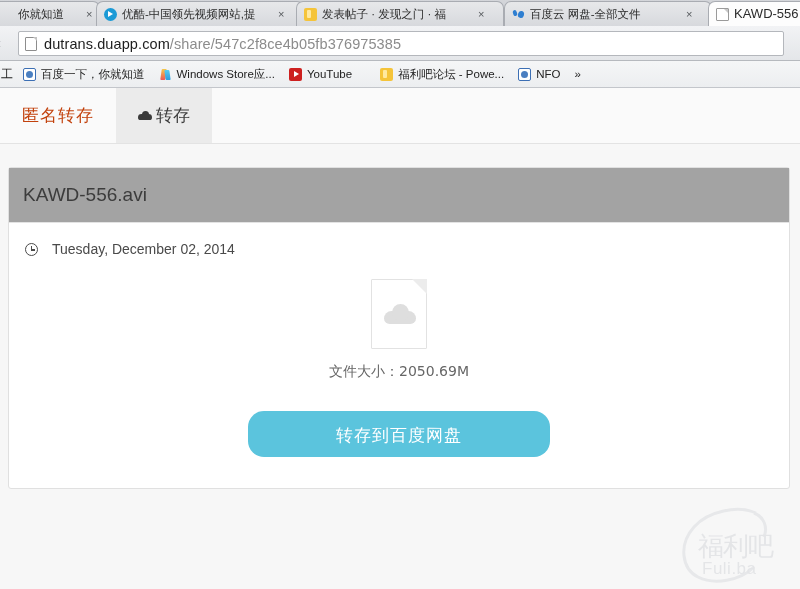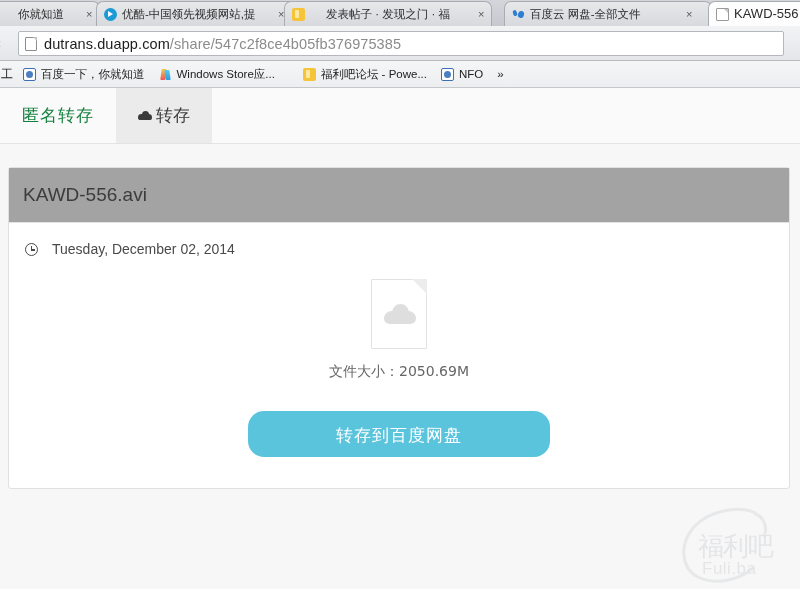--- a/index.html
+++ b/index.html
@@ -123,21 +123,21 @@
     position:absolute; left:0; top:88px; width:800px; height:501px;
     background:#f7f7f7; overflow:hidden;
   }
   .navtabs {
     position:absolute; left:0; top:0; width:800px; height:56px;
     background:#fafafa; border-bottom:1px solid #e3e3e3;
     display:flex; align-items:stretch;
   }
   .navtab {
     display:flex; align-items:center; justify-content:center;
-    padding:0 22px; font-size:17px; color:#15803d;
+    padding:0 22px; font-size:17px; color:#c2410c;
     font-family:"DejaVu Sans","Liberation Sans",sans-serif;
     letter-spacing:1px;
   }
   .navtab.active { background:#ebebeb; color:#3a3a3a; letter-spacing:0; }
   .cloud-icon {
     display:inline-block; width:14px; height:9px; position:relative;
     margin-right:4px; vertical-align:middle;
   }
   .cloud-icon:before{
     content:""; position:absolute; left:0; bottom:0; width:14px; height:6px;
@@ -222,21 +222,21 @@
     <div class="tab" style="left:-8px; width:108px;">
       <span class="favicon fav-blank"></span>
       <span class="tablabel">你就知道</span>
       <span class="tabclose">×</span>
     </div>
     <div class="tab" style="left:96px; width:208px;">
       <span class="favicon fav-youku"></span>
       <span class="tablabel">优酷-中国领先视频网站,提</span>
       <span class="tabclose">×</span>
     </div>
-    <div class="tab" style="left:284px; width:208px;gap:16px;">
+    <div class="tab" style="left:296px; width:208px;">
       <span class="favicon fav-thumb"></span>
       <span class="tablabel">发表帖子 · 发现之门 · 福</span>
       <span class="tabclose">×</span>
     </div>
     <div class="tab" style="left:504px; width:208px;">
       <span class="favicon fav-baidu"></span>
       <span class="tablabel">百度云 网盘-全部文件</span>
       <span class="tabclose">×</span>
     </div>
     <div class="tab active" style="left:708px; width:120px;">
@@ -255,20 +255,24 @@
 
   <div class="bookmarks">
     <span class="bm bm-leading">工</span>
     <span class="bm">
       <span class="bmicon bm-baiducn"></span>
       <span>百度一下，你就知道</span>
     </span>
     <span class="bm">
       <span class="bmicon bm-winstore"></span>
       <span>Windows Store应...</span>
+    </span>
+    <span class="bm">
+      <span class="bmicon bm-youtube"></span>
+      <span>YouTube</span>
     </span>
     <span class="bm" style="margin-left:14px;">
       <span class="bmicon bm-thumb"></span>
       <span>福利吧论坛 - Powe...</span>
     </span>
     <span class="bm">
       <span class="bmicon bm-nfo"></span>
       <span>NFO</span>
     </span>
     <span class="bm">»</span>

